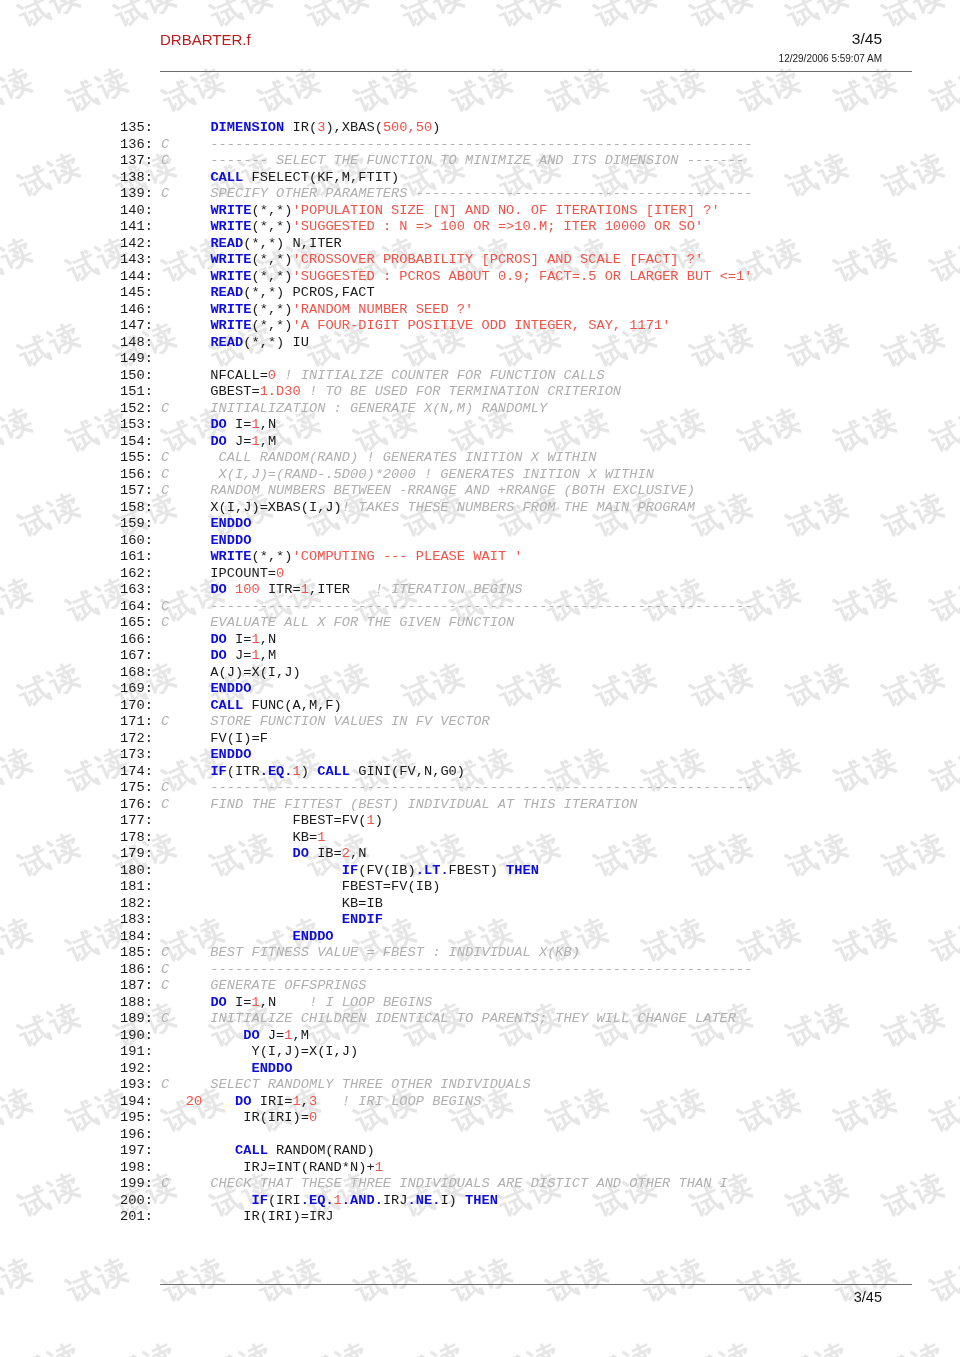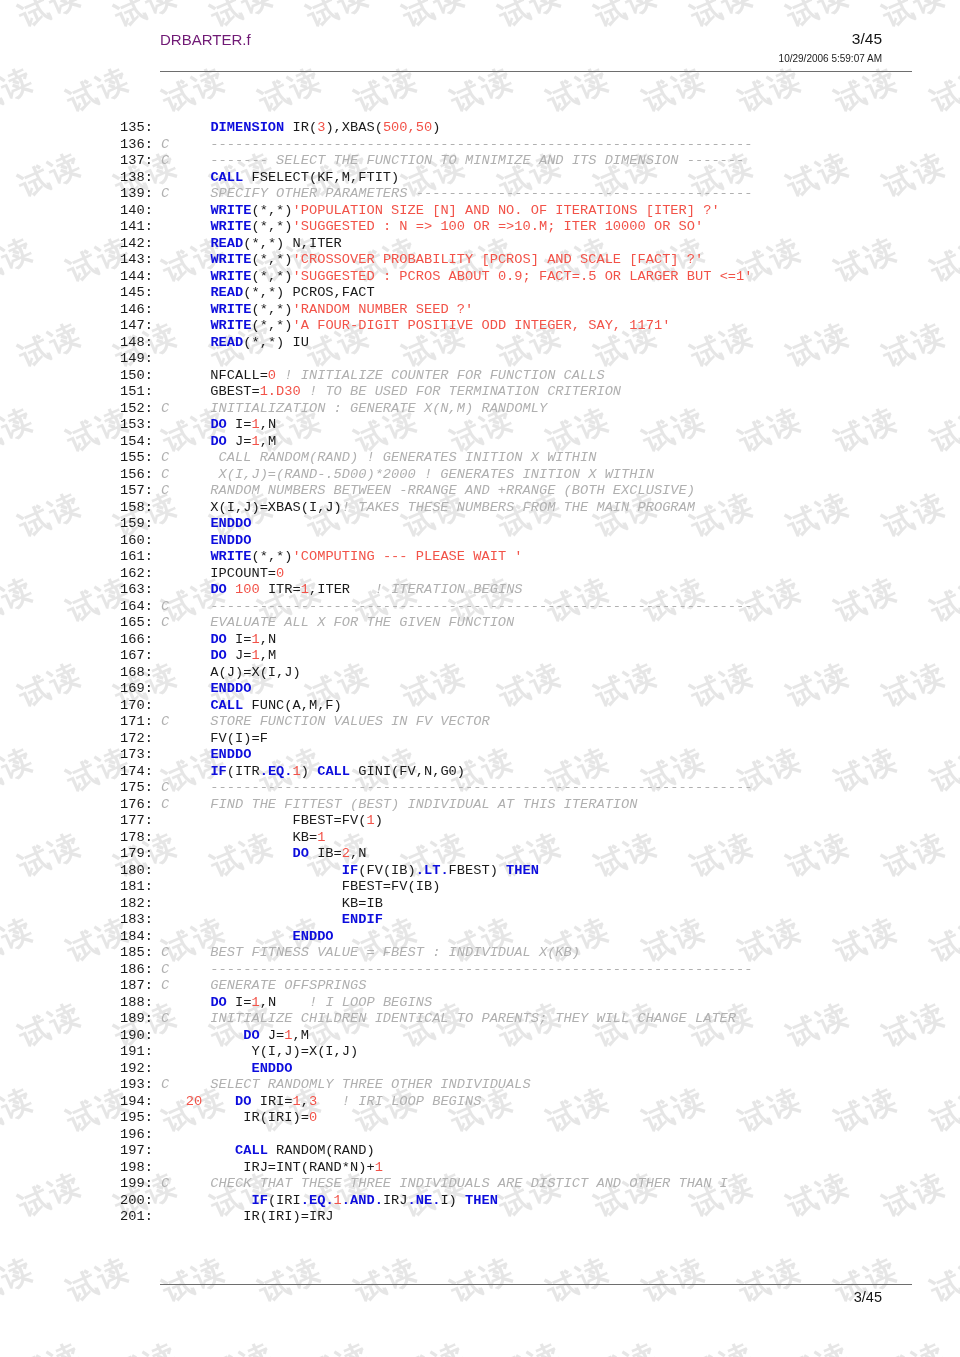--- a/index.html
+++ b/index.html
@@ -6,21 +6,21 @@
   .page {
     position:relative; width:960px; height:1357px; background:#ffffff;
     overflow:hidden; font-family:"Liberation Sans", sans-serif;
   }
   .wm-layer { position:absolute; left:0; top:0; width:100%; height:100%; z-index:0; }
   .wm {
     position:absolute; font-size:30px; font-weight:700; color:#e6e6e6;
     transform:rotate(-24deg); letter-spacing:3px; user-select:none;
     font-family:"DejaVu Sans", sans-serif; white-space:nowrap;
   }
-  .hdr-title { position:absolute; left:160px; top:31px; font-size:15px; color:#701a75; z-index:2; }
+  .hdr-title { position:absolute; left:160px; top:31px; font-size:15px; color:#b91c1c; z-index:2; }
   .hdr-page  { position:absolute; right:78px; top:30px; font-size:15.5px; color:#141414; z-index:2; }
   .hdr-date  { position:absolute; right:78px; top:53px; font-size:10px; color:#222222; z-index:2; }
   .rule { position:absolute; left:160px; width:752px; height:0; border-top:1.2px solid #6e6e6e; z-index:2; }
   .rule-top { top:71px; }
   .rule-bot { top:1284px; }
   .ftr-page { position:absolute; right:78px; top:1289px; font-size:14.5px; color:#141414; z-index:2; }
   .code {
     position:absolute; left:120px; top:120px; z-index:1;
     font-family:"Liberation Mono","DejaVu Sans Mono", monospace;
     font-size:13.7px; white-space:pre; color:#1a1a1a;
@@ -212,20 +212,20 @@
       <span class="wm" style="left: 402px; top: 1345px;">试读</span>
       <span class="wm" style="left: 498px; top: 1345px;">试读</span>
       <span class="wm" style="left: 594px; top: 1345px;">试读</span>
       <span class="wm" style="left: 690px; top: 1345px;">试读</span>
       <span class="wm" style="left: 786px; top: 1345px;">试读</span>
       <span class="wm" style="left: 882px; top: 1345px;">试读</span>
     </div>
 
   <span class="hdr-title">DRBARTER.f</span>
   <span class="hdr-page">3/45</span>
-  <span class="hdr-date">10/29/2006 5:59:07 AM</span>
+  <span class="hdr-date">12/29/2006 5:59:07 AM</span>
   <div class="rule rule-top"></div>
 
   <div class="code"><div class="ln"><span class="lnum">135: </span><span class="seg-p">      </span><span class="seg-k">DIMENSION</span><span class="seg-p"> IR(</span><span class="seg-n">3</span><span class="seg-p">),XBAS(</span><span class="seg-n">500,50</span><span class="seg-p">)</span></div><div class="ln"><span class="lnum">136: </span><span class="seg-c">C     ------------------------------------------------------------------</span></div><div class="ln"><span class="lnum">137: </span><span class="seg-c">C     ------- SELECT THE FUNCTION TO MINIMIZE AND ITS DIMENSION -------</span></div><div class="ln"><span class="lnum">138: </span><span class="seg-p">      </span><span class="seg-k">CALL</span><span class="seg-p"> FSELECT(KF,M,FTIT)</span></div><div class="ln"><span class="lnum">139: </span><span class="seg-c">C     SPECIFY OTHER PARAMETERS -----------------------------------------</span></div><div class="ln"><span class="lnum">140: </span><span class="seg-p">      </span><span class="seg-k">WRITE</span><span class="seg-p">(*,*)</span><span class="seg-n">'POPULATION SIZE [N] AND NO. OF ITERATIONS [ITER] ?'</span></div><div class="ln"><span class="lnum">141: </span><span class="seg-p">      </span><span class="seg-k">WRITE</span><span class="seg-p">(*,*)</span><span class="seg-n">'SUGGESTED : N =&gt; 100 OR =&gt;10.M; ITER 10000 OR SO'</span></div><div class="ln"><span class="lnum">142: </span><span class="seg-p">      </span><span class="seg-k">READ</span><span class="seg-p">(*,*) N,ITER</span></div><div class="ln"><span class="lnum">143: </span><span class="seg-p">      </span><span class="seg-k">WRITE</span><span class="seg-p">(*,*)</span><span class="seg-n">'CROSSOVER PROBABILITY [PCROS] AND SCALE [FACT] ?'</span></div><div class="ln"><span class="lnum">144: </span><span class="seg-p">      </span><span class="seg-k">WRITE</span><span class="seg-p">(*,*)</span><span class="seg-n">'SUGGESTED : PCROS ABOUT 0.9; FACT=.5 OR LARGER BUT &lt;=1'</span></div><div class="ln"><span class="lnum">145: </span><span class="seg-p">      </span><span class="seg-k">READ</span><span class="seg-p">(*,*) PCROS,FACT</span></div><div class="ln"><span class="lnum">146: </span><span class="seg-p">      </span><span class="seg-k">WRITE</span><span class="seg-p">(*,*)</span><span class="seg-n">'RANDOM NUMBER SEED ?'</span></div><div class="ln"><span class="lnum">147: </span><span class="seg-p">      </span><span class="seg-k">WRITE</span><span class="seg-p">(*,*)</span><span class="seg-n">'A FOUR-DIGIT POSITIVE ODD INTEGER, SAY, 1171'</span></div><div class="ln"><span class="lnum">148: </span><span class="seg-p">      </span><span class="seg-k">READ</span><span class="seg-p">(*,*) IU</span></div><div class="ln"><span class="lnum">149: </span></div><div class="ln"><span class="lnum">150: </span><span class="seg-p">      NFCALL=</span><span class="seg-n">0</span><span class="seg-c"> ! INITIALIZE COUNTER FOR FUNCTION CALLS</span></div><div class="ln"><span class="lnum">151: </span><span class="seg-p">      GBEST=</span><span class="seg-n">1.D30</span><span class="seg-c"> ! TO BE USED FOR TERMINATION CRITERION</span></div><div class="ln"><span class="lnum">152: </span><span class="seg-c">C     INITIALIZATION : GENERATE X(N,M) RANDOMLY</span></div><div class="ln"><span class="lnum">153: </span><span class="seg-p">      </span><span class="seg-k">DO</span><span class="seg-p"> I=</span><span class="seg-n">1</span><span class="seg-p">,N</span></div><div class="ln"><span class="lnum">154: </span><span class="seg-p">      </span><span class="seg-k">DO</span><span class="seg-p"> J=</span><span class="seg-n">1</span><span class="seg-p">,M</span></div><div class="ln"><span class="lnum">155: </span><span class="seg-c">C      CALL RANDOM(RAND) ! GENERATES INITION X WITHIN</span></div><div class="ln"><span class="lnum">156: </span><span class="seg-c">C      X(I,J)=(RAND-.5D00)*2000 ! GENERATES INITION X WITHIN</span></div><div class="ln"><span class="lnum">157: </span><span class="seg-c">C     RANDOM NUMBERS BETWEEN -RRANGE AND +RRANGE (BOTH EXCLUSIVE)</span></div><div class="ln"><span class="lnum">158: </span><span class="seg-p">      X(I,J)=XBAS(I,J)</span><span class="seg-c">! TAKES THESE NUMBERS FROM THE MAIN PROGRAM</span></div><div class="ln"><span class="lnum">159: </span><span class="seg-p">      </span><span class="seg-k">ENDDO</span></div><div class="ln"><span class="lnum">160: </span><span class="seg-p">      </span><span class="seg-k">ENDDO</span></div><div class="ln"><span class="lnum">161: </span><span class="seg-p">      </span><span class="seg-k">WRITE</span><span class="seg-p">(*,*)</span><span class="seg-n">'COMPUTING --- PLEASE WAIT '</span></div><div class="ln"><span class="lnum">162: </span><span class="seg-p">      IPCOUNT=</span><span class="seg-n">0</span></div><div class="ln"><span class="lnum">163: </span><span class="seg-p">      </span><span class="seg-k">DO</span><span class="seg-p"> </span><span class="seg-n">100</span><span class="seg-p"> ITR=</span><span class="seg-n">1</span><span class="seg-p">,ITER</span><span class="seg-c">   ! ITERATION BEGINS</span></div><div class="ln"><span class="lnum">164: </span><span class="seg-c">C     ------------------------------------------------------------------</span></div><div class="ln"><span class="lnum">165: </span><span class="seg-c">C     EVALUATE ALL X FOR THE GIVEN FUNCTION</span></div><div class="ln"><span class="lnum">166: </span><span class="seg-p">      </span><span class="seg-k">DO</span><span class="seg-p"> I=</span><span class="seg-n">1</span><span class="seg-p">,N</span></div><div class="ln"><span class="lnum">167: </span><span class="seg-p">      </span><span class="seg-k">DO</span><span class="seg-p"> J=</span><span class="seg-n">1</span><span class="seg-p">,M</span></div><div class="ln"><span class="lnum">168: </span><span class="seg-p">      A(J)=X(I,J)</span></div><div class="ln"><span class="lnum">169: </span><span class="seg-p">      </span><span class="seg-k">ENDDO</span></div><div class="ln"><span class="lnum">170: </span><span class="seg-p">      </span><span class="seg-k">CALL</span><span class="seg-p"> FUNC(A,M,F)</span></div><div class="ln"><span class="lnum">171: </span><span class="seg-c">C     STORE FUNCTION VALUES IN FV VECTOR</span></div><div class="ln"><span class="lnum">172: </span><span class="seg-p">      FV(I)=F</span></div><div class="ln"><span class="lnum">173: </span><span class="seg-p">      </span><span class="seg-k">ENDDO</span></div><div class="ln"><span class="lnum">174: </span><span class="seg-p">      </span><span class="seg-k">IF</span><span class="seg-p">(ITR</span><span class="seg-k">.EQ.</span><span class="seg-n">1</span><span class="seg-p">) </span><span class="seg-k">CALL</span><span class="seg-p"> GINI(FV,N,G0)</span></div><div class="ln"><span class="lnum">175: </span><span class="seg-c">C     ------------------------------------------------------------------</span></div><div class="ln"><span class="lnum">176: </span><span class="seg-c">C     FIND THE FITTEST (BEST) INDIVIDUAL AT THIS ITERATION</span></div><div class="ln"><span class="lnum">177: </span><span class="seg-p">                FBEST=FV(</span><span class="seg-n">1</span><span class="seg-p">)</span></div><div class="ln"><span class="lnum">178: </span><span class="seg-p">                KB=</span><span class="seg-n">1</span></div><div class="ln"><span class="lnum">179: </span><span class="seg-p">                </span><span class="seg-k">DO</span><span class="seg-p"> IB=</span><span class="seg-n">2</span><span class="seg-p">,N</span></div><div class="ln"><span class="lnum">180: </span><span class="seg-p">                      </span><span class="seg-k">IF</span><span class="seg-p">(FV(IB)</span><span class="seg-k">.LT.</span><span class="seg-p">FBEST) </span><span class="seg-k">THEN</span></div><div class="ln"><span class="lnum">181: </span><span class="seg-p">                      FBEST=FV(IB)</span></div><div class="ln"><span class="lnum">182: </span><span class="seg-p">                      KB=IB</span></div><div class="ln"><span class="lnum">183: </span><span class="seg-p">                      </span><span class="seg-k">ENDIF</span></div><div class="ln"><span class="lnum">184: </span><span class="seg-p">                </span><span class="seg-k">ENDDO</span></div><div class="ln"><span class="lnum">185: </span><span class="seg-c">C     BEST FITNESS VALUE = FBEST : INDIVIDUAL X(KB)</span></div><div class="ln"><span class="lnum">186: </span><span class="seg-c">C     ------------------------------------------------------------------</span></div><div class="ln"><span class="lnum">187: </span><span class="seg-c">C     GENERATE OFFSPRINGS</span></div><div class="ln"><span class="lnum">188: </span><span class="seg-p">      </span><span class="seg-k">DO</span><span class="seg-p"> I=</span><span class="seg-n">1</span><span class="seg-p">,N</span><span class="seg-c">    ! I LOOP BEGINS</span></div><div class="ln"><span class="lnum">189: </span><span class="seg-c">C     INITIALIZE CHILDREN IDENTICAL TO PARENTS; THEY WILL CHANGE LATER</span></div><div class="ln"><span class="lnum">190: </span><span class="seg-p">          </span><span class="seg-k">DO</span><span class="seg-p"> J=</span><span class="seg-n">1</span><span class="seg-p">,M</span></div><div class="ln"><span class="lnum">191: </span><span class="seg-p">           Y(I,J)=X(I,J)</span></div><div class="ln"><span class="lnum">192: </span><span class="seg-p">           </span><span class="seg-k">ENDDO</span></div><div class="ln"><span class="lnum">193: </span><span class="seg-c">C     SELECT RANDOMLY THREE OTHER INDIVIDUALS</span></div><div class="ln"><span class="lnum">194: </span><span class="seg-p">   </span><span class="seg-n">20</span><span class="seg-p">    </span><span class="seg-k">DO</span><span class="seg-p"> IRI=</span><span class="seg-n">1</span><span class="seg-p">,</span><span class="seg-n">3</span><span class="seg-c">   ! IRI LOOP BEGINS</span></div><div class="ln"><span class="lnum">195: </span><span class="seg-p">          IR(IRI)=</span><span class="seg-n">0</span></div><div class="ln"><span class="lnum">196: </span></div><div class="ln"><span class="lnum">197: </span><span class="seg-p">         </span><span class="seg-k">CALL</span><span class="seg-p"> RANDOM(RAND)</span></div><div class="ln"><span class="lnum">198: </span><span class="seg-p">          IRJ=INT(RAND*N)+</span><span class="seg-n">1</span></div><div class="ln"><span class="lnum">199: </span><span class="seg-c">C     CHECK THAT THESE THREE INDIVIDUALS ARE DISTICT AND OTHER THAN I</span></div><div class="ln"><span class="lnum">200: </span><span class="seg-p">           </span><span class="seg-k">IF</span><span class="seg-p">(IRI</span><span class="seg-k">.EQ.</span><span class="seg-n">1</span><span class="seg-k">.AND.</span><span class="seg-p">IRJ</span><span class="seg-k">.NE.</span><span class="seg-p">I) </span><span class="seg-k">THEN</span></div><div class="ln"><span class="lnum">201: </span><span class="seg-p">          IR(IRI)=IRJ</span></div></div>
 
   <div class="rule rule-bot"></div>
   <span class="ftr-page">3/45</span>
 </div>
 
 </body></html>

